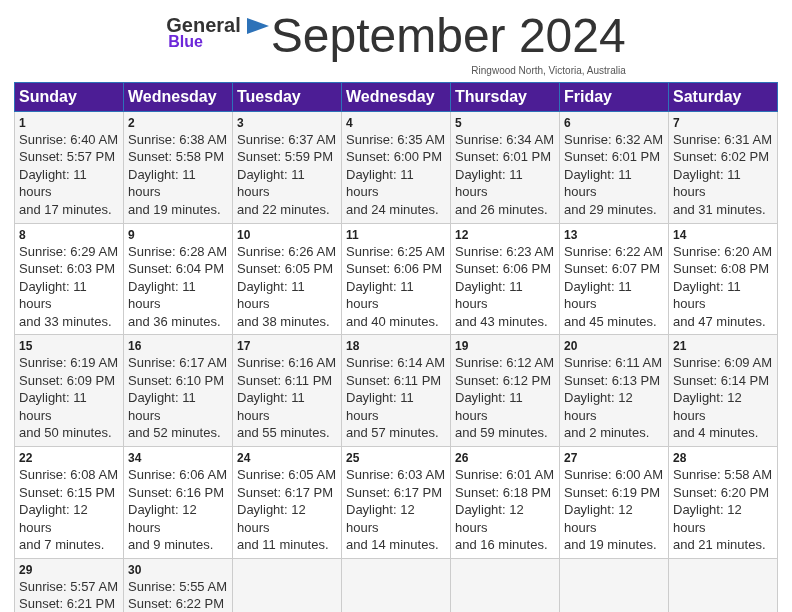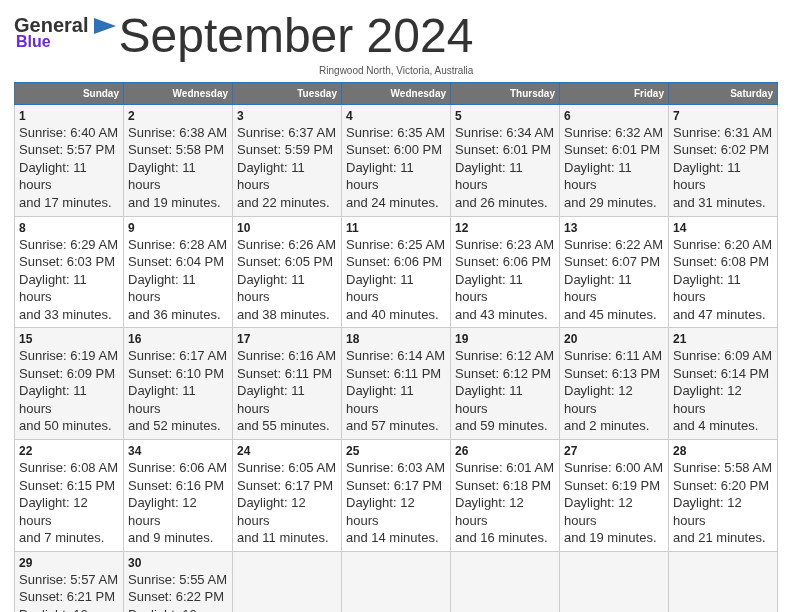--- a/index.html
+++ b/index.html
@@ -11,21 +11,21 @@
       padding: 0;
     }
     .page {
       width: 792px;
       min-height: 612px;
       background: #fff;
       padding: 10px 14px 10px 14px;
     }
     .header {
       display: flex;
-      justify-content: flex-start;
+      justify-content: center;
       align-items: flex-start;
       margin-bottom: 6px;
     }
     .logo {
       display: flex;
       flex-direction: column;
       align-items: flex-start;
       margin-top: 4px;
     }
     .title-block {
@@ -41,25 +41,25 @@
       font-size: 10px;
       color: #555;
       margin-top: 2px;
     }
     .calendar {
       width: 100%;
       border-collapse: collapse;
       font-size: 10.5px;
     }
     .calendar th {
-      background: #737373;
+      background: #4c1d95;
       color: #fff;
       padding: 5px 4px;
-      text-align: right;
-      font-size: 10px;
+      text-align: left;
+      font-size: 16px;
       font-weight: bold;
       border: 1px solid #2d72b8;
     }
     .calendar td {
       border: 1px solid #ccc;
       vertical-align: top;
       padding: 4px 4px;
       width: calc(100% / 7);
       min-height: 70px;
       background: #fff;

